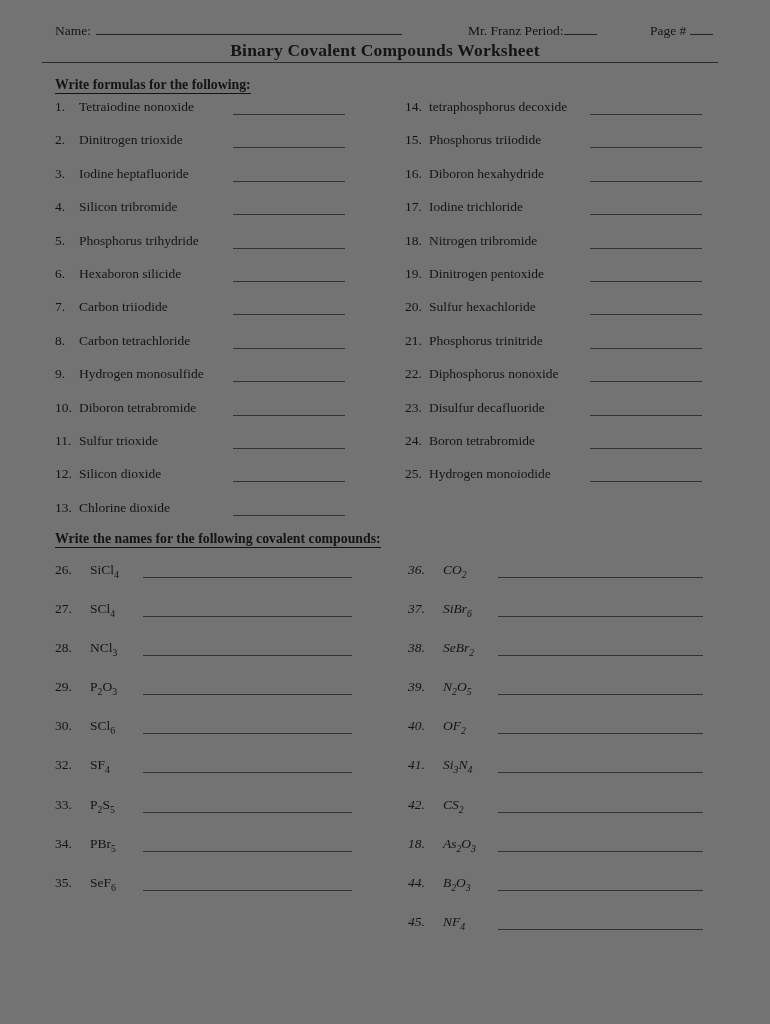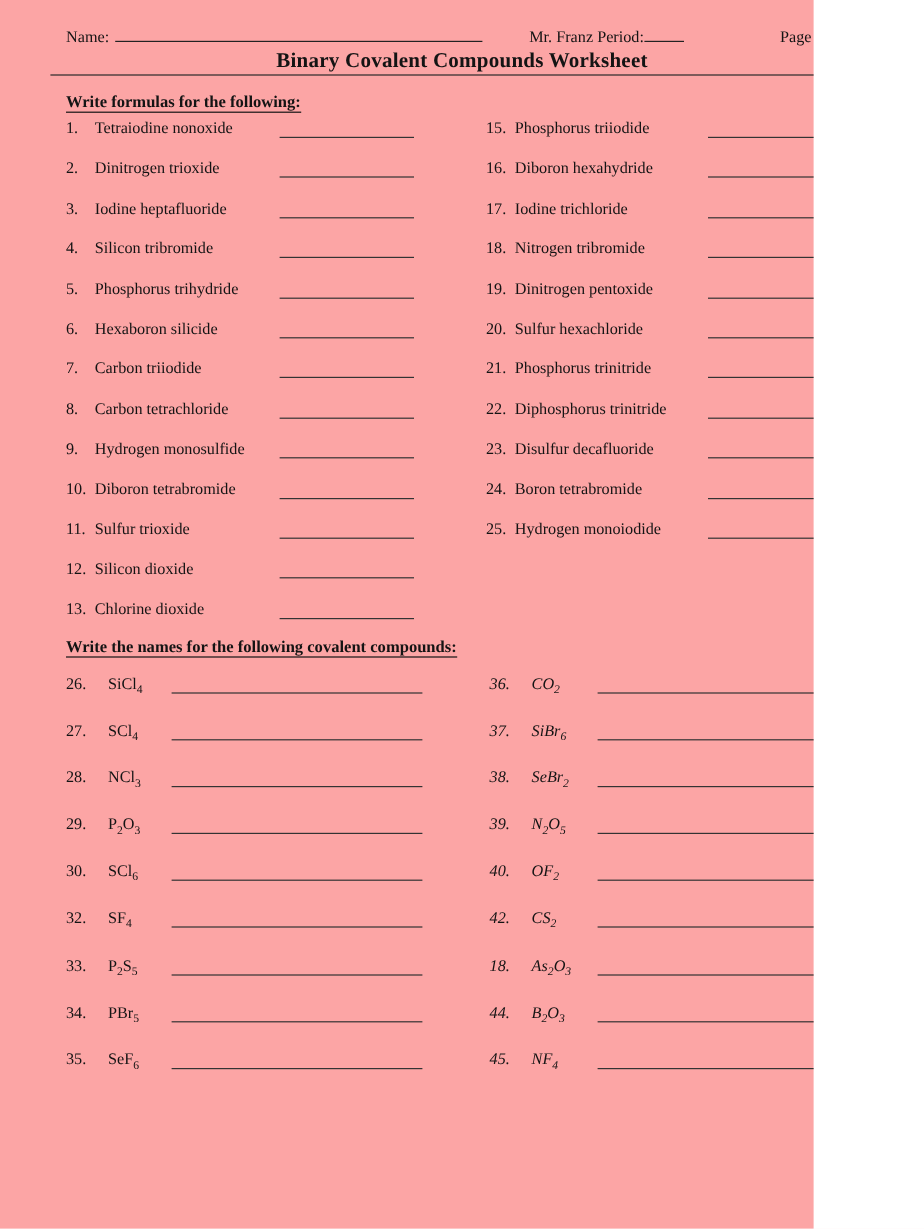--- a/index.html
+++ b/index.html
@@ -4,41 +4,41 @@
 <style>
   html, body {
     margin: 0;
     padding: 0;
     background: #ffffff;
     font-family: "Liberation Serif", "DejaVu Serif", serif;
     color: #141414;
   }
   .page {
     position: relative;
-    width: 678px;
+    width: 770px;
     height: 1024px;
-    background: #fca5a5;
+    background: #737373;
     overflow: hidden;
   }
   
   .hfield {
     position: absolute;
     top: 23px;
     font-size: 13.5px;
     white-space: nowrap;
   }
   .line {
     display: inline-block;
     border-bottom: 1.4px solid #222222;
     height: 11px;
     vertical-align: baseline;
   }
   #name-field  { left: 55px; }
   .name-line   { width: 306px; margin-left: 5px; }
-  #period-field{ left: 441px; }
+  #period-field{ left: 468px; }
   .period-line { width: 33px; }
   #page-field  { left: 650px; }
   .page-line   { width: 23px; margin-left: 4px; }
 
   .title {
     position: absolute;
     top: 40px;
     left: 0;
     width: 770px;
     text-align: center;
@@ -173,20 +173,25 @@
         <span class="answer-blank"></span>
       </div>
       <div class="item-row">
         <span class="item-number">13.</span>
         <span class="item-label">Chlorine dioxide</span>
         <span class="answer-blank"></span>
       </div>
     </div>
   <div class="col s1" id="s1-right">
       <div class="item-row">
+        <span class="item-number">14.</span>
+        <span class="item-label">tetraphosphorus decoxide</span>
+        <span class="answer-blank"></span>
+      </div>
+      <div class="item-row">
         <span class="item-number">15.</span>
         <span class="item-label">Phosphorus triiodide</span>
         <span class="answer-blank"></span>
       </div>
       <div class="item-row">
         <span class="item-number">16.</span>
         <span class="item-label">Diboron hexahydride</span>
         <span class="answer-blank"></span>
       </div>
       <div class="item-row">
@@ -209,21 +214,21 @@
         <span class="item-label">Sulfur hexachloride</span>
         <span class="answer-blank"></span>
       </div>
       <div class="item-row">
         <span class="item-number">21.</span>
         <span class="item-label">Phosphorus trinitride</span>
         <span class="answer-blank"></span>
       </div>
       <div class="item-row">
         <span class="item-number">22.</span>
-        <span class="item-label">Diphosphorus trinitride</span>
+        <span class="item-label">Diphosphorus nonoxide</span>
         <span class="answer-blank"></span>
       </div>
       <div class="item-row">
         <span class="item-number">23.</span>
         <span class="item-label">Disulfur decafluoride</span>
         <span class="answer-blank"></span>
       </div>
       <div class="item-row">
         <span class="item-number">24.</span>
         <span class="item-label">Boron tetrabromide</span>
@@ -305,20 +310,25 @@
         <span class="item-number">39.</span>
         <span class="item-label">N<sub>2</sub>O<sub>5</sub></span>
         <span class="answer-blank"></span>
       </div>
       <div class="item-row">
         <span class="item-number">40.</span>
         <span class="item-label">OF<sub>2</sub></span>
         <span class="answer-blank"></span>
       </div>
       <div class="item-row">
+        <span class="item-number">41.</span>
+        <span class="item-label">Si<sub>3</sub>N<sub>4</sub></span>
+        <span class="answer-blank"></span>
+      </div>
+      <div class="item-row">
         <span class="item-number">42.</span>
         <span class="item-label">CS<sub>2</sub></span>
         <span class="answer-blank"></span>
       </div>
       <div class="item-row">
         <span class="item-number">18.</span>
         <span class="item-label">As<sub>2</sub>O<sub>3</sub></span>
         <span class="answer-blank"></span>
       </div>
       <div class="item-row">

